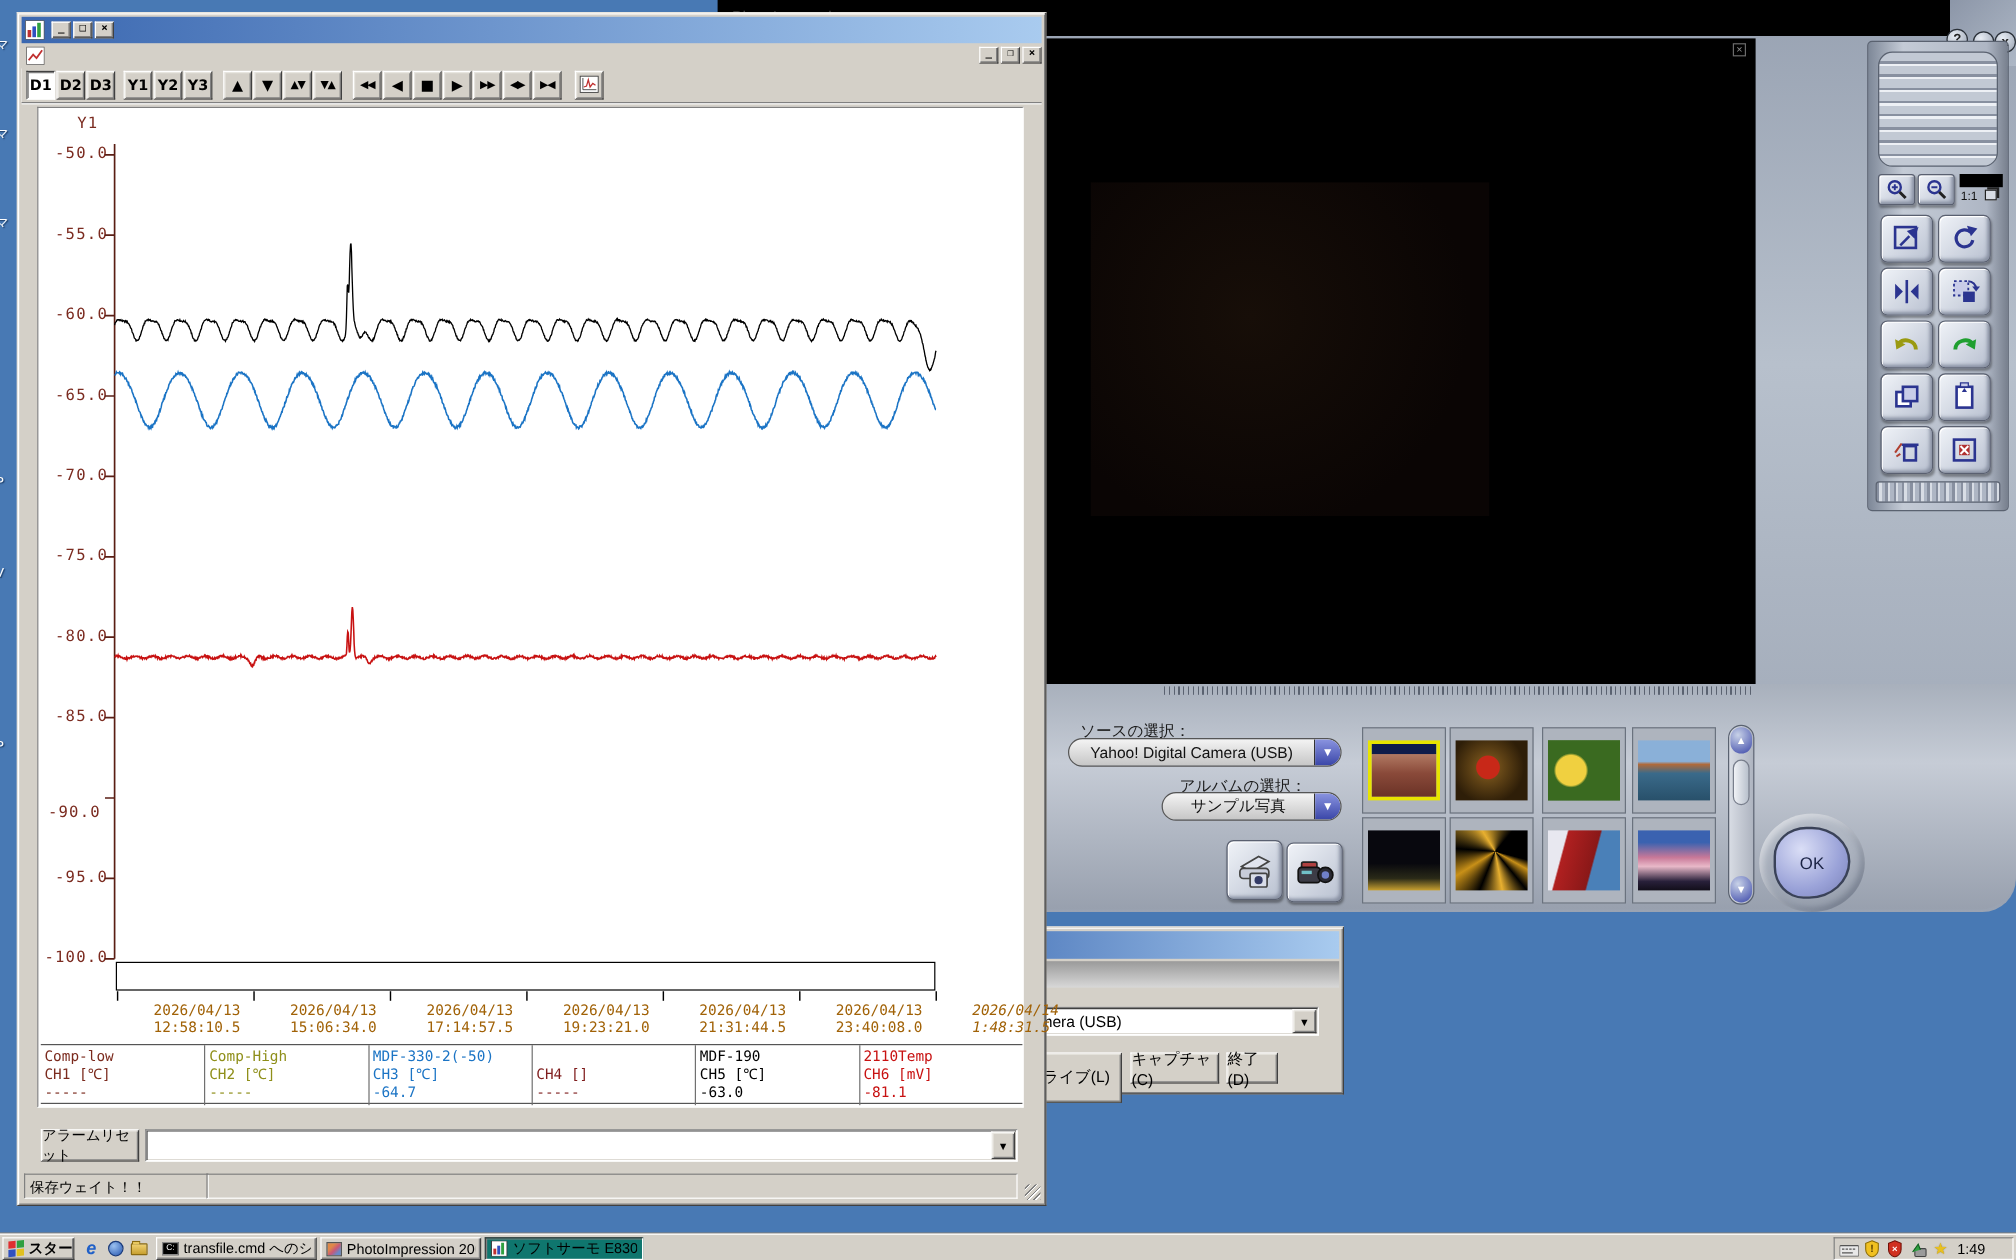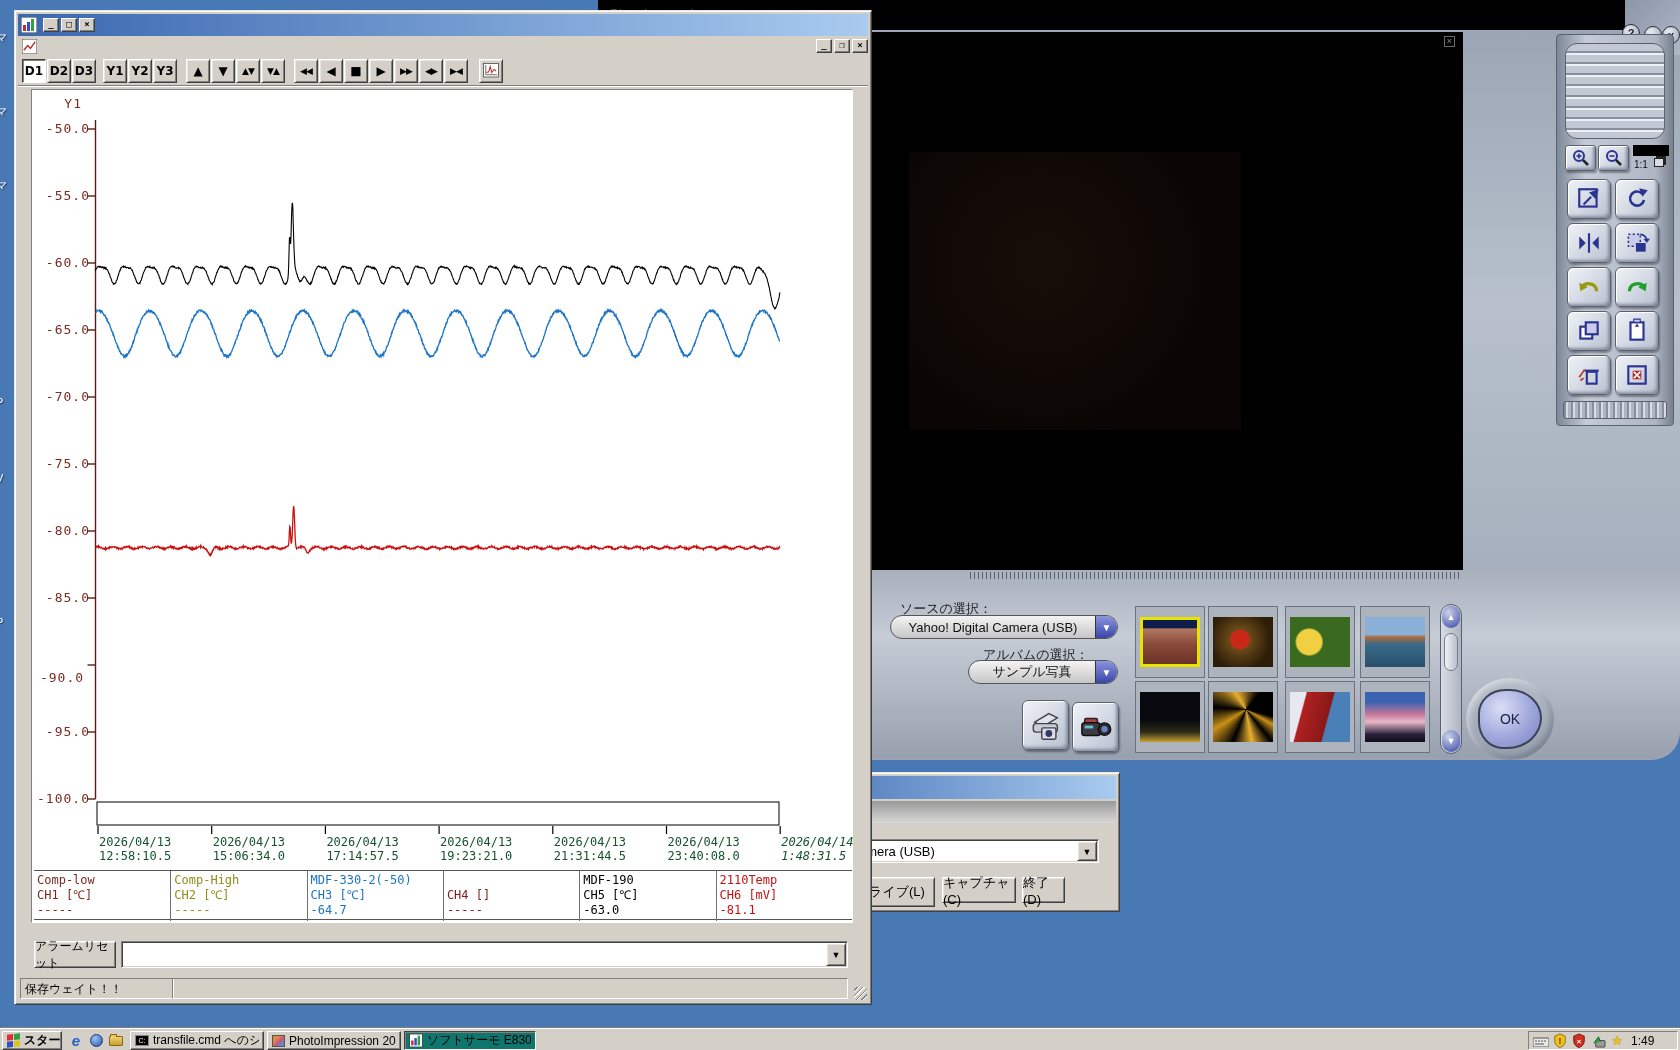--- a/index.html
+++ b/index.html
@@ -22,21 +22,21 @@
   .statuscell{border:1px solid;border-color:#808080 #fff #fff #808080;font-size:12px;color:#000;
     padding:2px 4px;overflow:hidden;white-space:nowrap;}
   .menu-item{font-size:13px;color:#000;padding:1px 7px;cursor:default;}
   .tb-btn{width:24px;height:24px;margin-right:1px;display:flex;align-items:center;justify-content:center;
     font-size:12px;font-weight:bold;font-family:"DejaVu Sans",sans-serif;}
   .tb-glyph2{font-size:9px;letter-spacing:-1px;}
   
   .chartpanel{background:#fff;border:1px solid;border-color:#808080 #fff #fff #808080;}
   .ylab{position:absolute;font-family:"DejaVu Sans Mono",monospace;font-size:13px;color:#7B2B20;
     letter-spacing:1px;text-align:right;width:56px;}
-  .xlab{position:absolute;font-family:"DejaVu Sans Mono",monospace;font-size:12px;color:#14532d;line-height:14px;white-space:nowrap;}
+  .xlab{position:absolute;font-family:"DejaVu Sans Mono",monospace;font-size:12px;color:#a16207;line-height:14px;white-space:nowrap;margin-left:29px;}
   .legendcell{position:absolute;font-family:"DejaVu Sans Mono",monospace;font-size:12px;line-height:15px;
     padding:2px 3px;border-left:1px solid #707070;overflow:hidden;white-space:nowrap;}
   
   .metalbtn{background:linear-gradient(135deg,#F0F3F8,#B8C0D0);border:1px solid #5A6070;border-radius:6px;
     box-shadow:inset 1px 1px 0 #fff,inset -2px -2px 3px #8890A2,1px 2px 2px rgba(0,0,0,.35);
     display:flex;align-items:center;justify-content:center;}
   .pill{background:linear-gradient(180deg,#F4F4F4,#C6C6C6);border:1px solid #555;border-radius:12px;
     display:flex;align-items:center;font-size:13px;color:#111;overflow:hidden;}
   .pill .pilltext{flex:1;text-align:center;white-space:nowrap;}
   .pillarrow{width:22px;height:100%;background:linear-gradient(180deg,#8A94E0,#3A46A8);color:#fff;
@@ -249,21 +249,21 @@
   </div>
 
   <div class="abs winframe" style="left:750px;top:772px;width:370px;height:140px;">
     <div class="titlebar" style="position:absolute;left:3px;top:3px;right:3px;height:23px;"></div>
     <div class="abs" style="left:3px;top:28px;right:3px;height:22px;background:linear-gradient(180deg,#9A9A9A,#D8D8D8);"></div>
     <div class="sunken" style="position:absolute;left:8px;top:66px;width:340px;height:24px;font-size:13px;color:#000;">
       <span style="position:absolute;left:6px;top:4px;white-space:nowrap;">Yahoo! Digital Camera (USB)</span>
       <span class="btn3d" style="position:absolute;right:1px;top:1px;width:20px;height:20px;font-size:9px;text-align:center;line-height:20px;">▼</span>
     </div>
     <div id="dlgbtns">
-        <div class="btn3d" style="position: absolute; left: 108px; top: 104px; width: 76px; height: 30px; font-size: 13px; display: flex; align-items: center; justify-content: center;">ライブ(L)</div>
+        <div class="btn3d" style="position: absolute; left: 108px; top: 104px; width: 76px; height: 42px; font-size: 13px; display: flex; align-items: center; justify-content: center;">ライブ(L)</div>
         <div class="btn3d" style="position: absolute; left: 191px; top: 104px; width: 74px; height: 26px; font-size: 13px; display: flex; align-items: center; justify-content: center;">キャプチャ(C)</div>
         <div class="btn3d" style="position: absolute; left: 271px; top: 104px; width: 43px; height: 26px; font-size: 13px; display: flex; align-items: center; justify-content: center;">終了(D)</div>
       </div>
   </div>
 
   <div class="abs winframe" style="left:14px;top:10px;width:858px;height:995px;">
     <div class="titlebar" style="position:absolute;left:3px;top:3px;right:3px;height:22px;">
       <span style="margin-right:4px;display:inline-flex;">
         <svg width="16" height="16" viewBox="0 0 16 16">
             <rect width="16" height="16" fill="#fff" stroke="#333"></rect>

